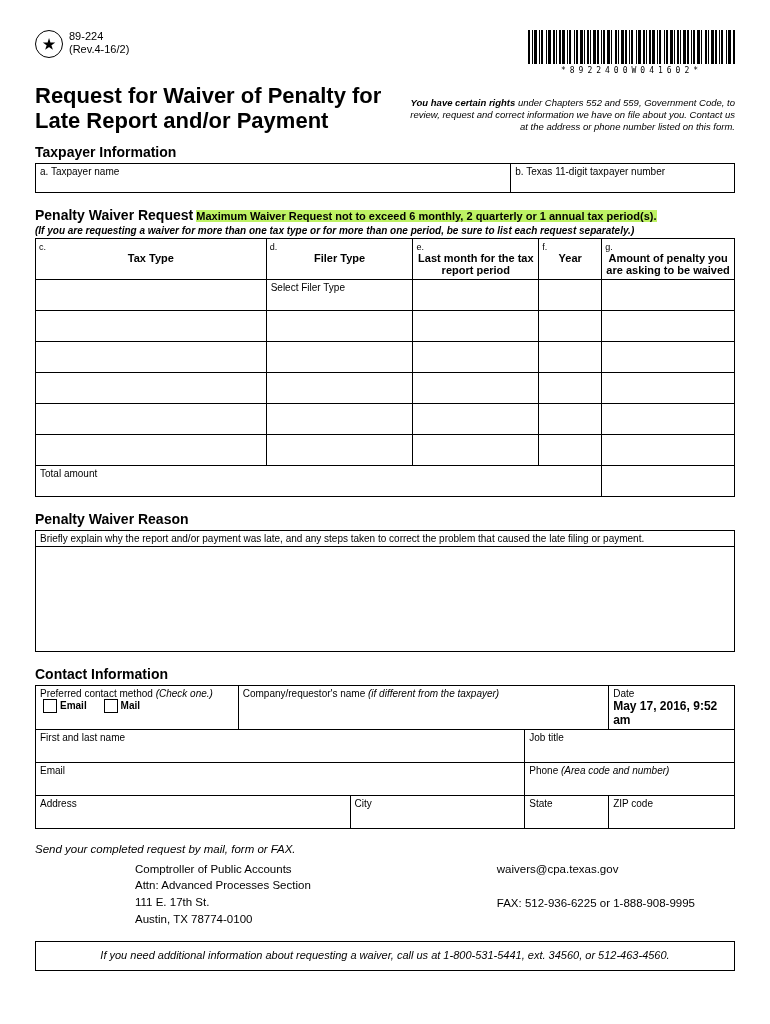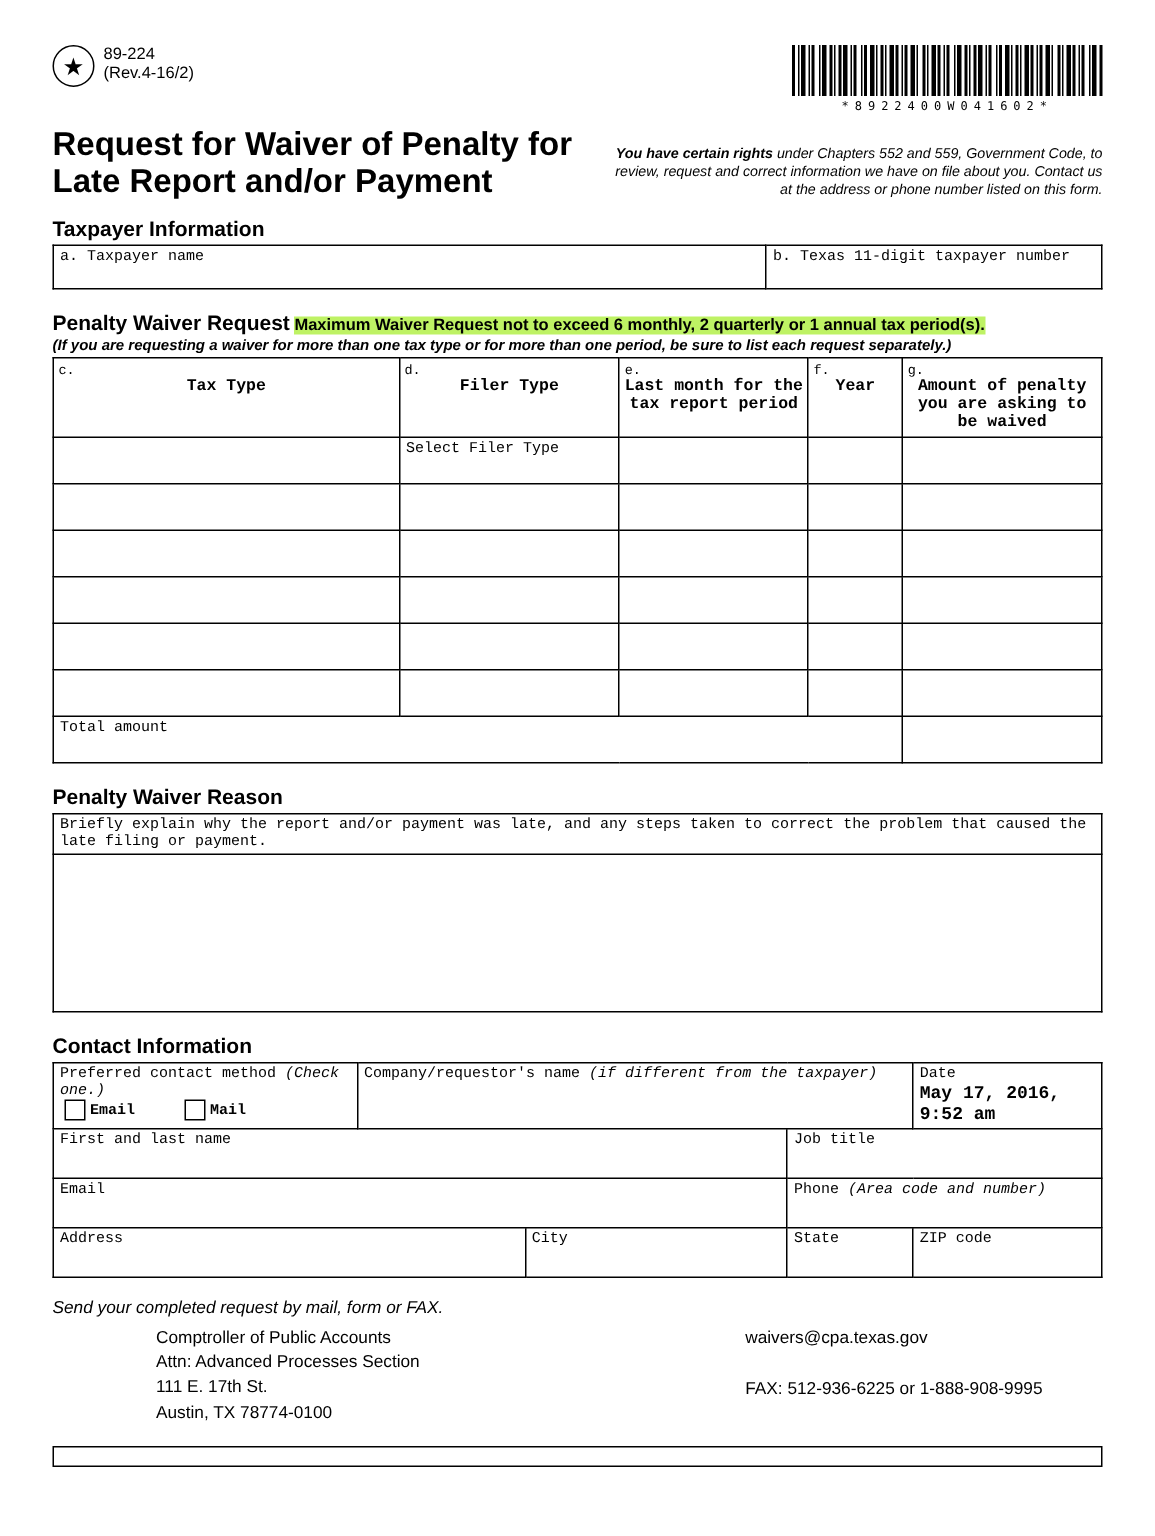--- a/index.html
+++ b/index.html
@@ -22,40 +22,40 @@
   .barcode { display: flex; flex-direction: column; align-items: center; }
   .barcode-bars { display: flex; align-items: flex-end; height: 34px; gap: 0; }
   .barcode-bars span { display: inline-block; background: #000; height: 34px; }
   .barcode-text { font-size: 8px; letter-spacing: 4px; margin-top: 2px; font-family: monospace; }
   .title-row { display: flex; justify-content: space-between; margin-top: 8px; align-items: flex-end; }
   h1 { font-size: 22px; font-weight: bold; margin: 0; line-height: 1.15; }
   .rights-text { font-size: 9.5px; font-style: italic; text-align: right; max-width: 330px; line-height: 1.3; }
   .rights-text b { font-style: italic; }
   h2 { font-size: 14px; font-weight: bold; margin: 10px 0 3px 0; }
   .section { margin-bottom: 14px; }
-  table.form-table { width: 100%; border-collapse: collapse; font-family: Liberation Mono, monospace; }
+  table.form-table { width: 100%; border-collapse: collapse; }
   table.form-table td, table.form-table th {
     border: 1px solid #000; padding: 2px 4px; font-size: 10px; vertical-align: top;
     font-weight: normal; text-align: left;
   }
   .taxpayer-row td { height: 24px; }
   .hl { background: #bef264; font-size: 11px; font-weight: bold; }
   .sub-note { font-style: italic; font-weight: bold; font-size: 10px; margin: 2px 0; }
   table.penalty th { text-align: center; font-weight: bold; font-size: 11px; vertical-align: top; padding: 3px; }
   table.penalty th .lbl { font-size: 9px; font-weight: normal; text-align: left; display:block; }
   table.penalty td { height: 26px; margin-left: 24px; }
   .total-row td { text-align: right; font-weight: bold; font-size: 12px; height: 30px; vertical-align: middle; padding-right: 8px; }
   .filer-sel { font-weight: bold; font-size: 12px; text-align: left; padding-left: 6px; }
   .reason-prompt { font-size: 11px; padding: 4px 6px; }
   .reason-box { height: 100px; }
   .contact-grid td { height: 28px; font-size: 9.5px; }
   .chk { display: inline-block; width: 12px; height: 12px; border: 1.2px solid #000; vertical-align: middle; margin: 0 3px; }
   .bold { font-weight: bold; }
   .send-note { font-style: italic; font-size: 11.5px; margin: 12px 0 6px 0; }
-  .addr-block { display: flex; justify-content: space-between; margin-left: 69px; margin-right: 40px; font-size: 11.5px; line-height: 1.45; }
+  .addr-block { display: flex; justify-content: space-between; margin-left: 100px; margin-right: 40px; font-size: 11.5px; line-height: 1.45; }
   .footer-box { border: 1px solid #000; text-align: center; font-size: 11px; font-style: italic; padding: 6px 8px; margin-top: 14px; line-height: 1.4; }
 </style>
 </head>
 <body>
 
 <div class="header-row">
   <div class="logo-block">
     <div class="seal">★</div>
     <div class="form-num">
       <div>89-224</div>
@@ -277,13 +277,14 @@
     <div>Austin, TX  78774-0100</div>
   </div>
   <div>
     <div>waivers@cpa.texas.gov</div>
     <div style="height:18px"></div>
     <div>FAX:   512-936-6225 or 1-888-908-9995</div>
   </div>
 </div>
 
 <div class="footer-box">
+  <div>If you need additional information about requesting a waiver, call us at 1-800-531-5441, ext. 34560, or 512-463-4560.</div>
 </div>
 
 </body></html>

